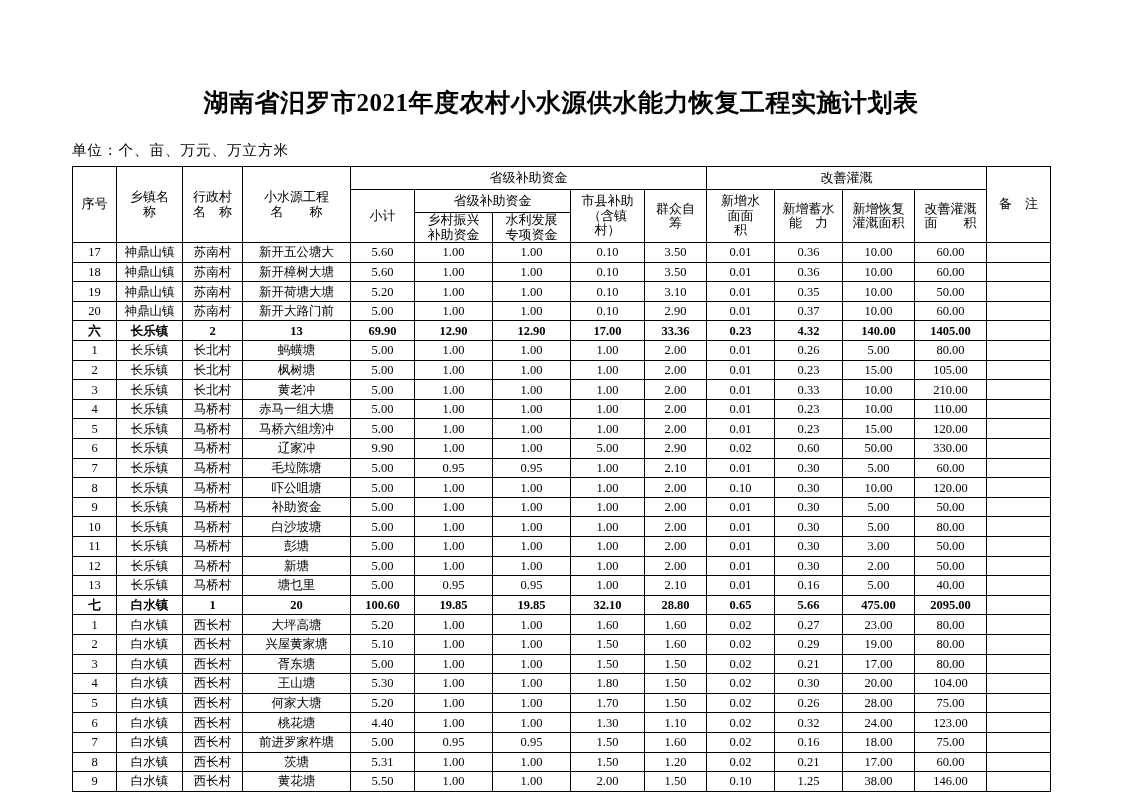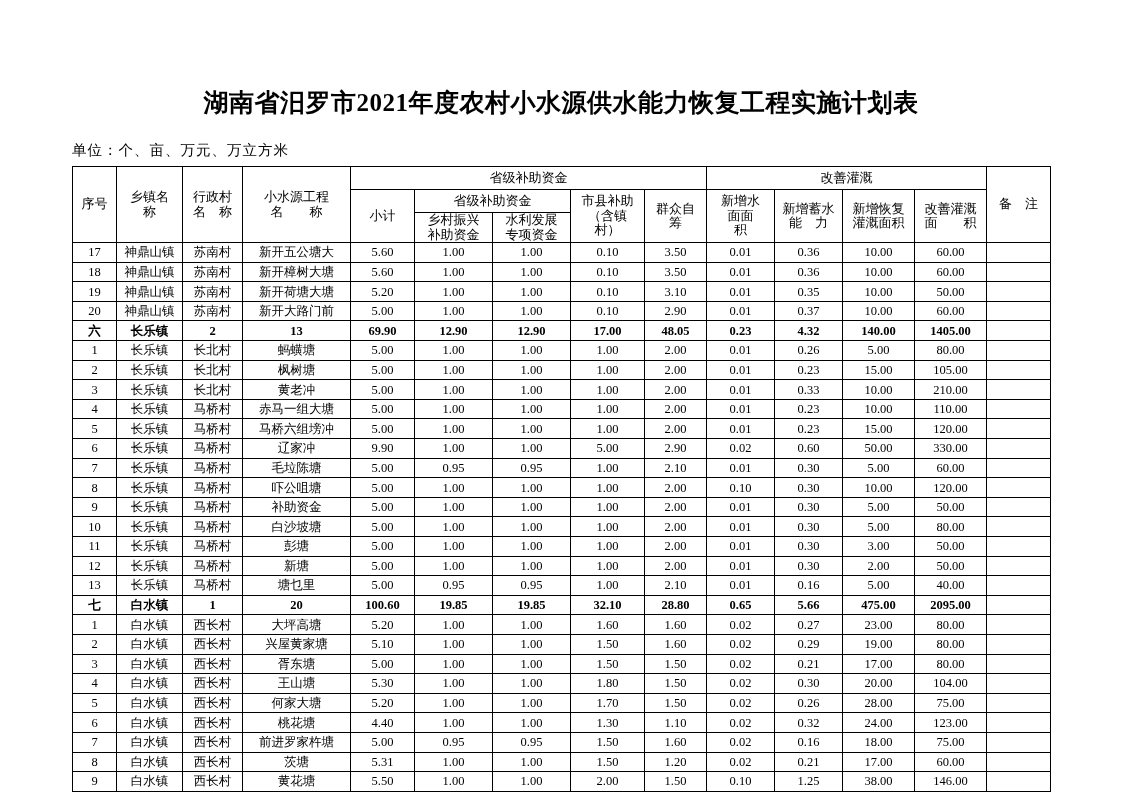--- a/index.html
+++ b/index.html
@@ -249,21 +249,21 @@
         </tr>
         <tr class="section-row">
           <td class="cn">六</td>
           <td class="cn">长乐镇</td>
           <td class="cn">2</td>
           <td class="cn">13</td>
           <td class="num">69.90</td>
           <td class="num">12.90</td>
           <td class="num">12.90</td>
           <td class="num">17.00</td>
-          <td class="num">48.05</td>
+          <td class="num">33.36</td>
           <td class="num">0.23</td>
           <td class="num">4.32</td>
           <td class="num">140.00</td>
           <td class="num">1405.00</td>
           <td class="num"></td>
         </tr>
         <tr>
           <td class="cn">1</td>
           <td class="cn">长乐镇</td>
           <td class="cn">长北村</td>

